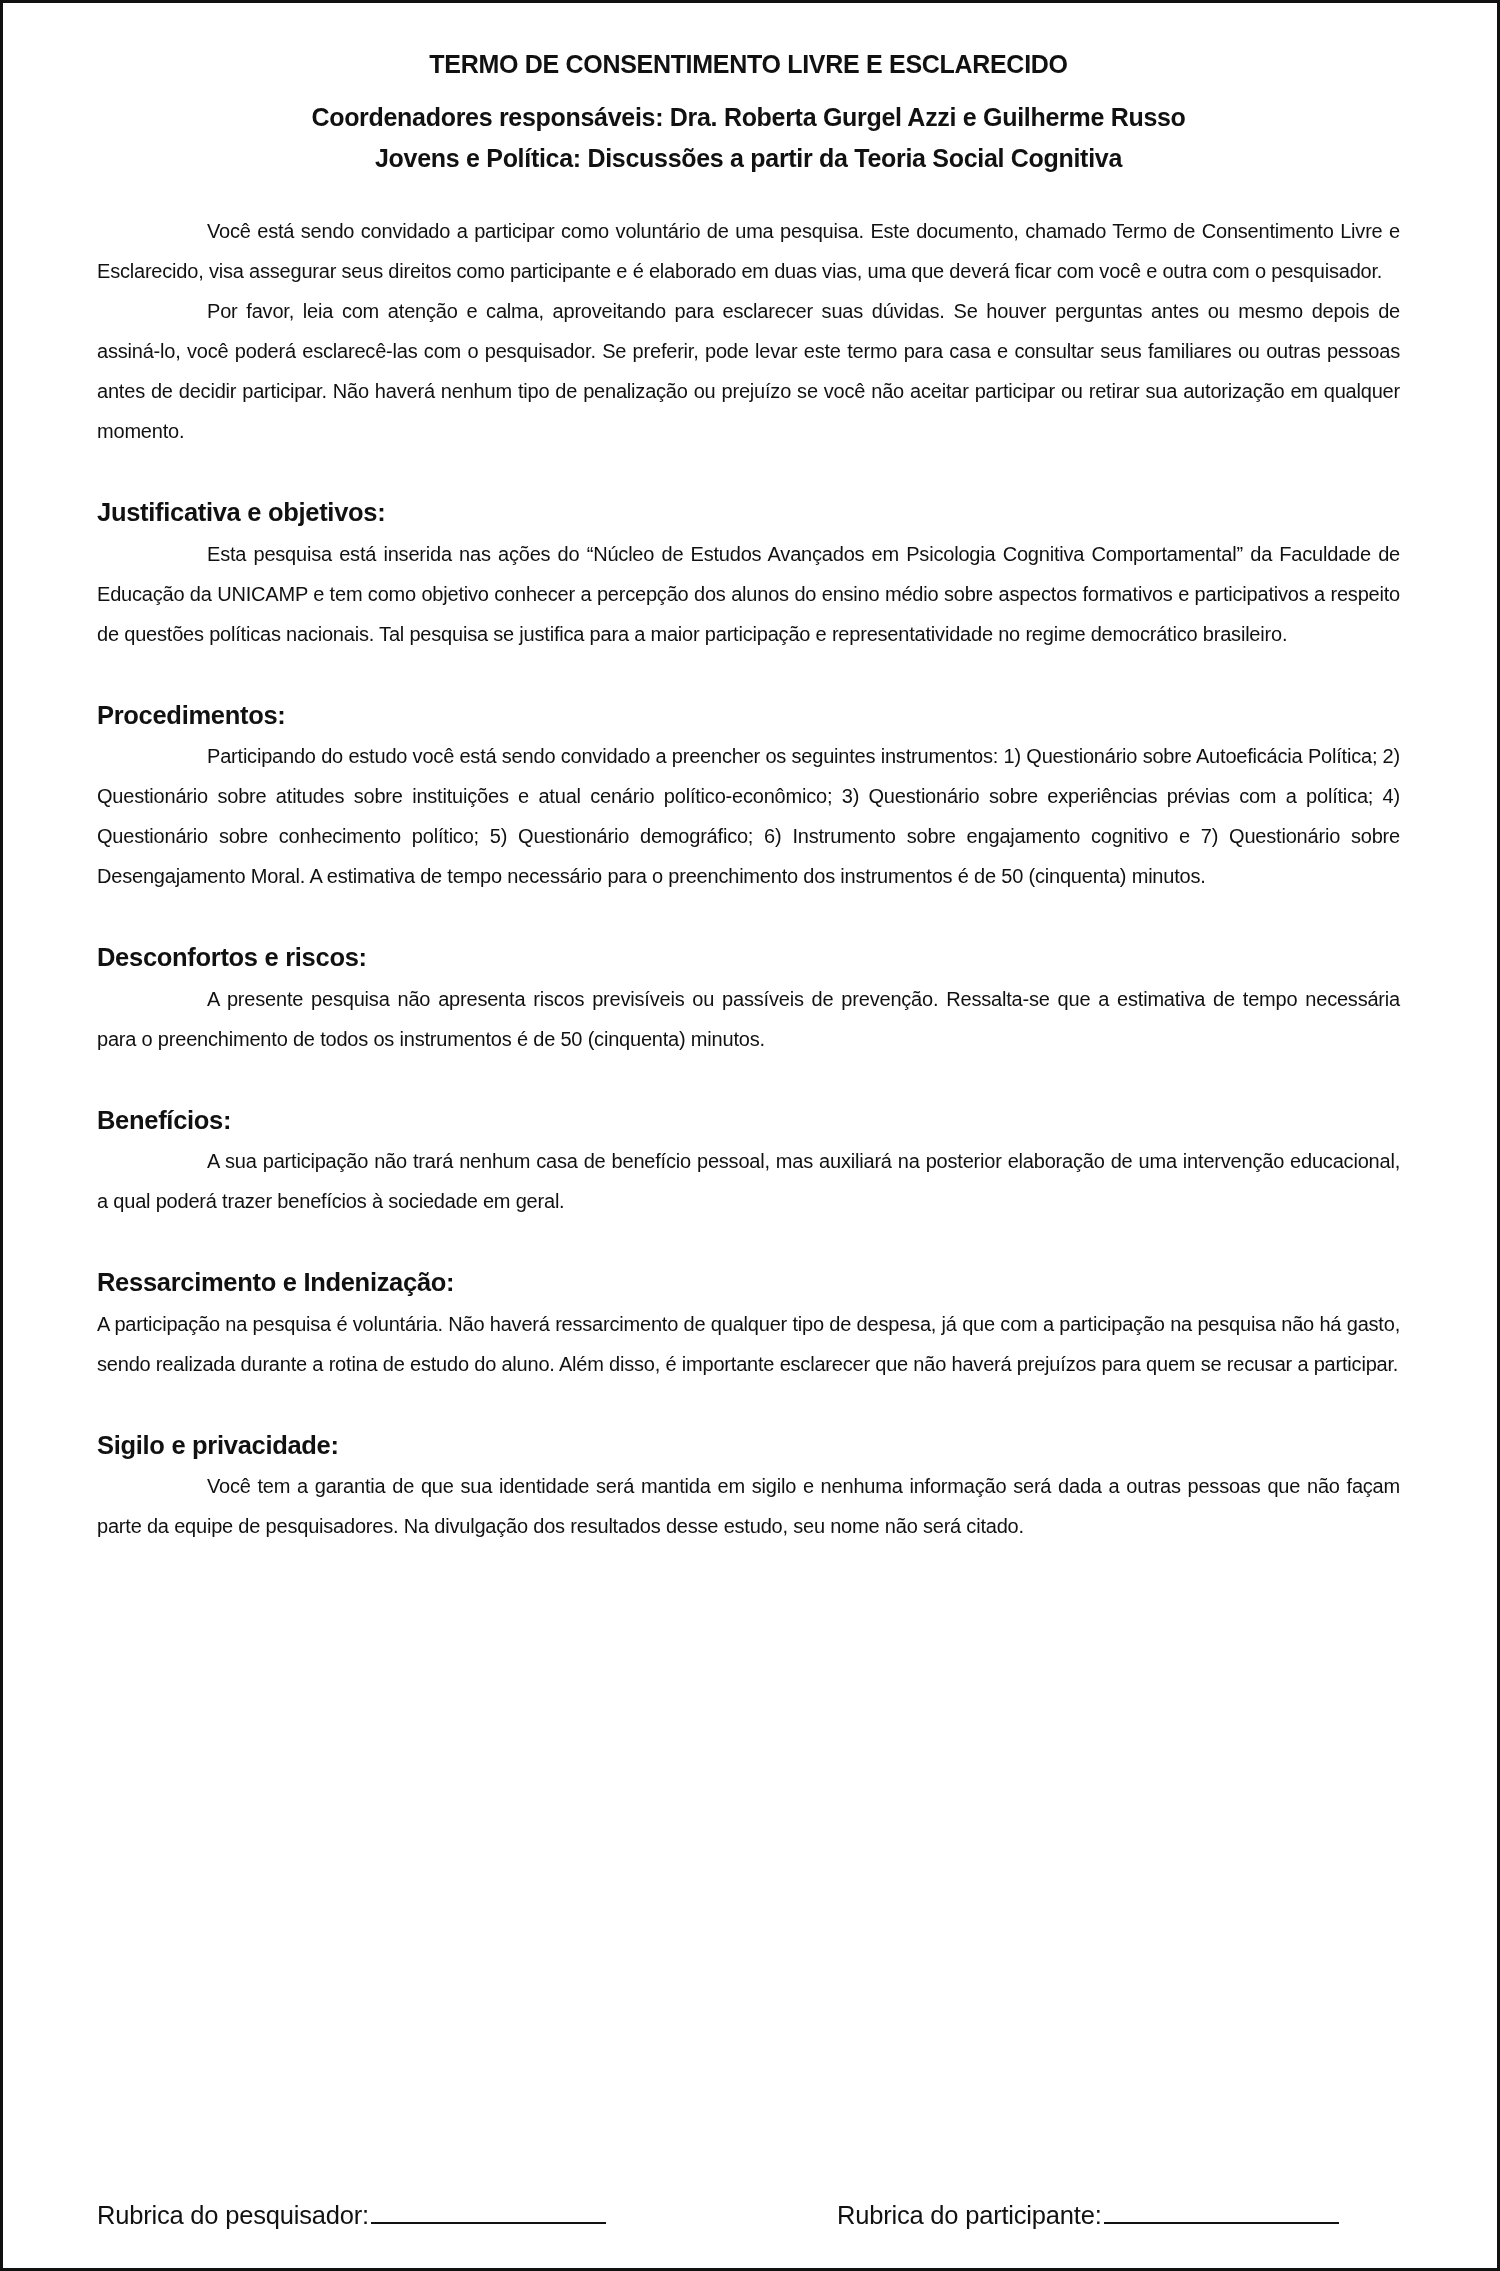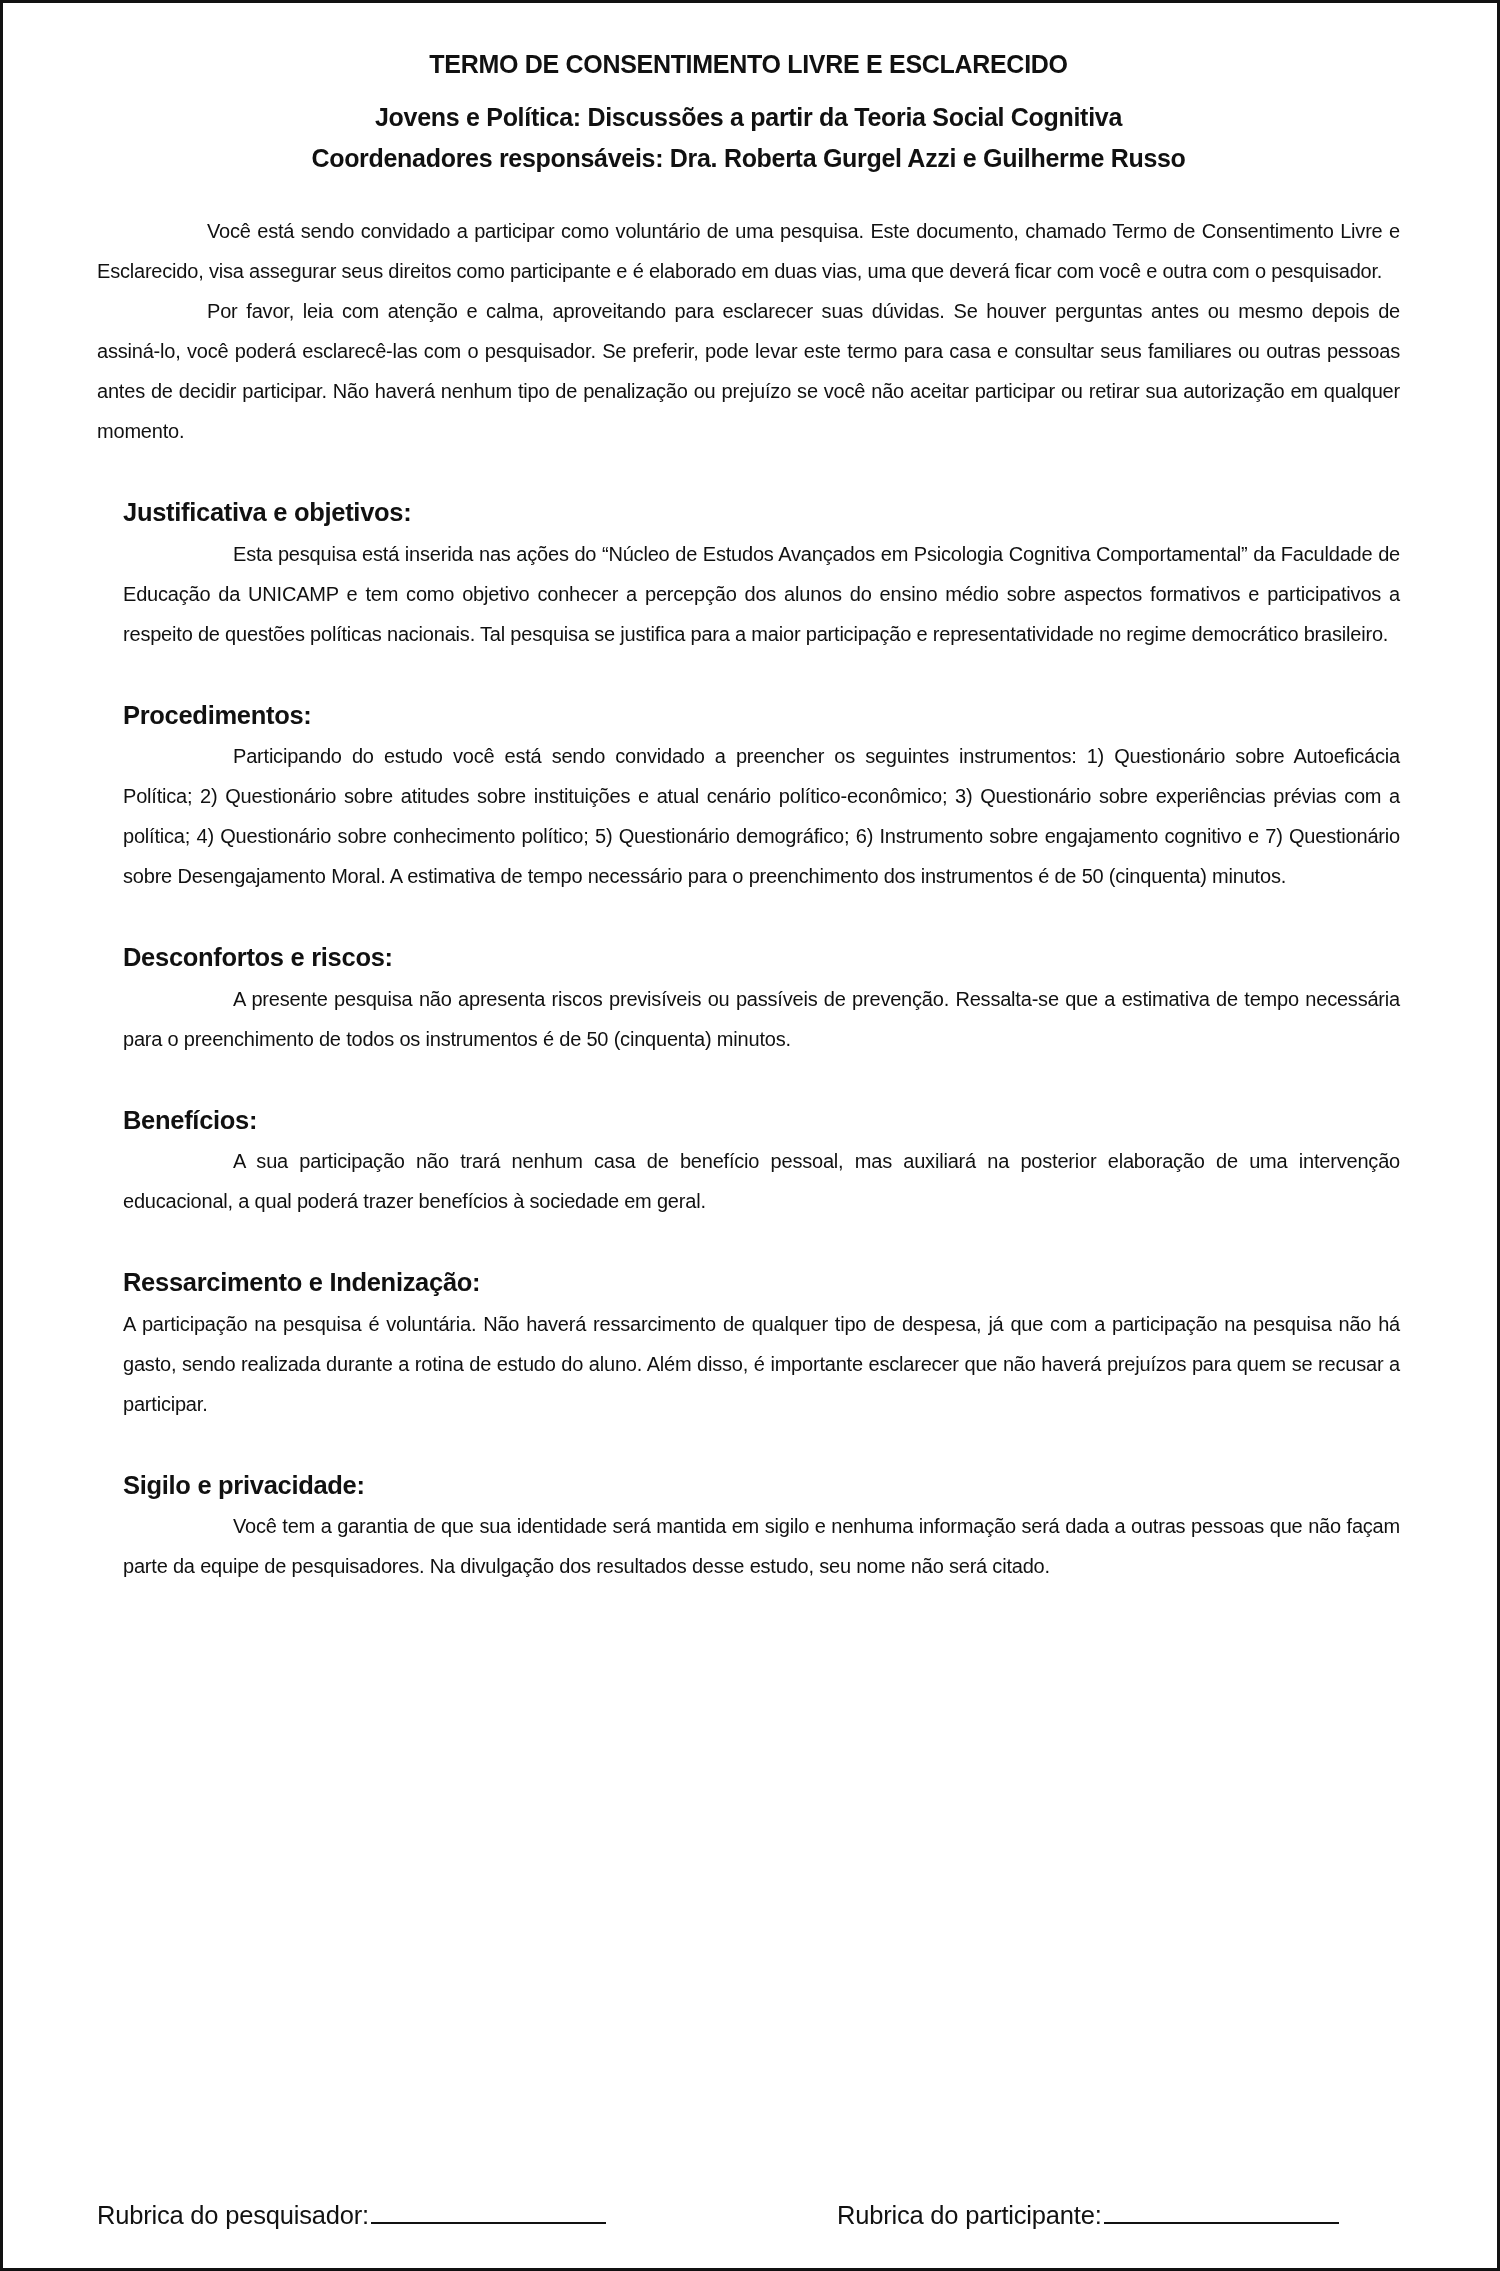--- a/index.html
+++ b/index.html
@@ -41,21 +41,21 @@
     .header .title { margin-bottom: 12px; }
     .intro { margin-top: 32px; }
     .para {
       font-size: 20px;
       line-height: 40px;
       text-align: justify;
       margin: 0;
       letter-spacing: -0.2px;
     }
     .para.indent { text-indent: 110px; }
-    .section { margin-top: 41px; margin-left: 26px; }
+    .section { margin-top: 41px; }
     .section-title {
       font-weight: bold;
       font-size: 25.5px;
       line-height: 41.5px;
       margin: 0;
       letter-spacing: -0.3px;
     }
     .signatures {
       position: absolute;
       left: 97px;
@@ -84,22 +84,22 @@
   </style>
 </head>
 <body>
 
 <div class="frame"></div>
 
 <div class="page">
 
   <div class="header">
     <div class="title">TERMO DE CONSENTIMENTO LIVRE E ESCLARECIDO</div>
+    <div>Coordenadores responsáveis: Dra. Roberta Gurgel Azzi e Guilherme Russo</div>
     <div>Jovens e Política: Discussões a partir da Teoria Social Cognitiva</div>
-    <div>Coordenadores responsáveis: Dra. Roberta Gurgel Azzi e Guilherme Russo</div>
   </div>
 
   <div class="intro">
     <p class="para indent">Você está sendo convidado a participar como voluntário de uma pesquisa. Este documento, chamado Termo de Consentimento Livre e Esclarecido, visa assegurar seus direitos como participante e é elaborado em duas vias, uma que deverá ficar com você e outra com o pesquisador.</p>
     <p class="para indent">Por favor, leia com atenção e calma, aproveitando para esclarecer suas dúvidas. Se houver perguntas antes ou mesmo depois de assiná-lo, você poderá esclarecê-las com o pesquisador. Se preferir, pode levar este termo para casa e consultar seus familiares ou outras pessoas antes de decidir participar. Não haverá nenhum tipo de penalização ou prejuízo se você não aceitar participar ou retirar sua autorização em qualquer momento.</p>
   </div>
 
   <div class="section">
     <p class="section-title">Justificativa e objetivos:</p>
     <p class="para indent">Esta pesquisa está inserida nas ações do “Núcleo de Estudos Avançados em Psicologia Cognitiva Comportamental” da Faculdade de Educação da UNICAMP e tem como objetivo conhecer a percepção dos alunos do ensino médio sobre aspectos formativos e participativos a respeito de questões políticas nacionais. Tal pesquisa se justifica para a maior participação e representatividade no regime democrático brasileiro.</p>

